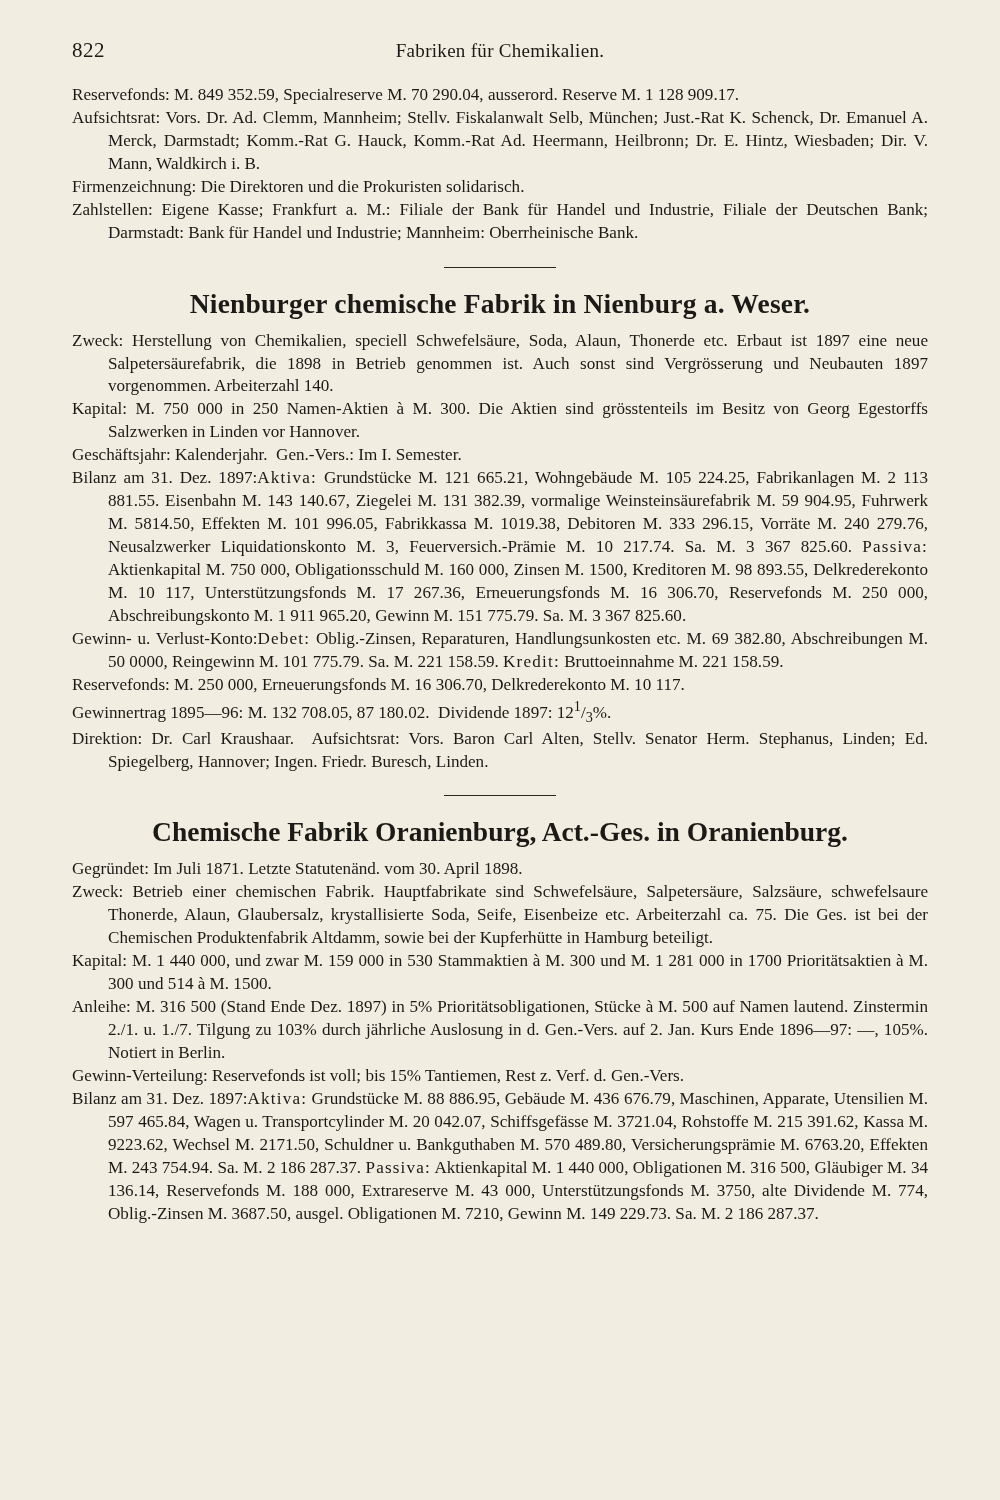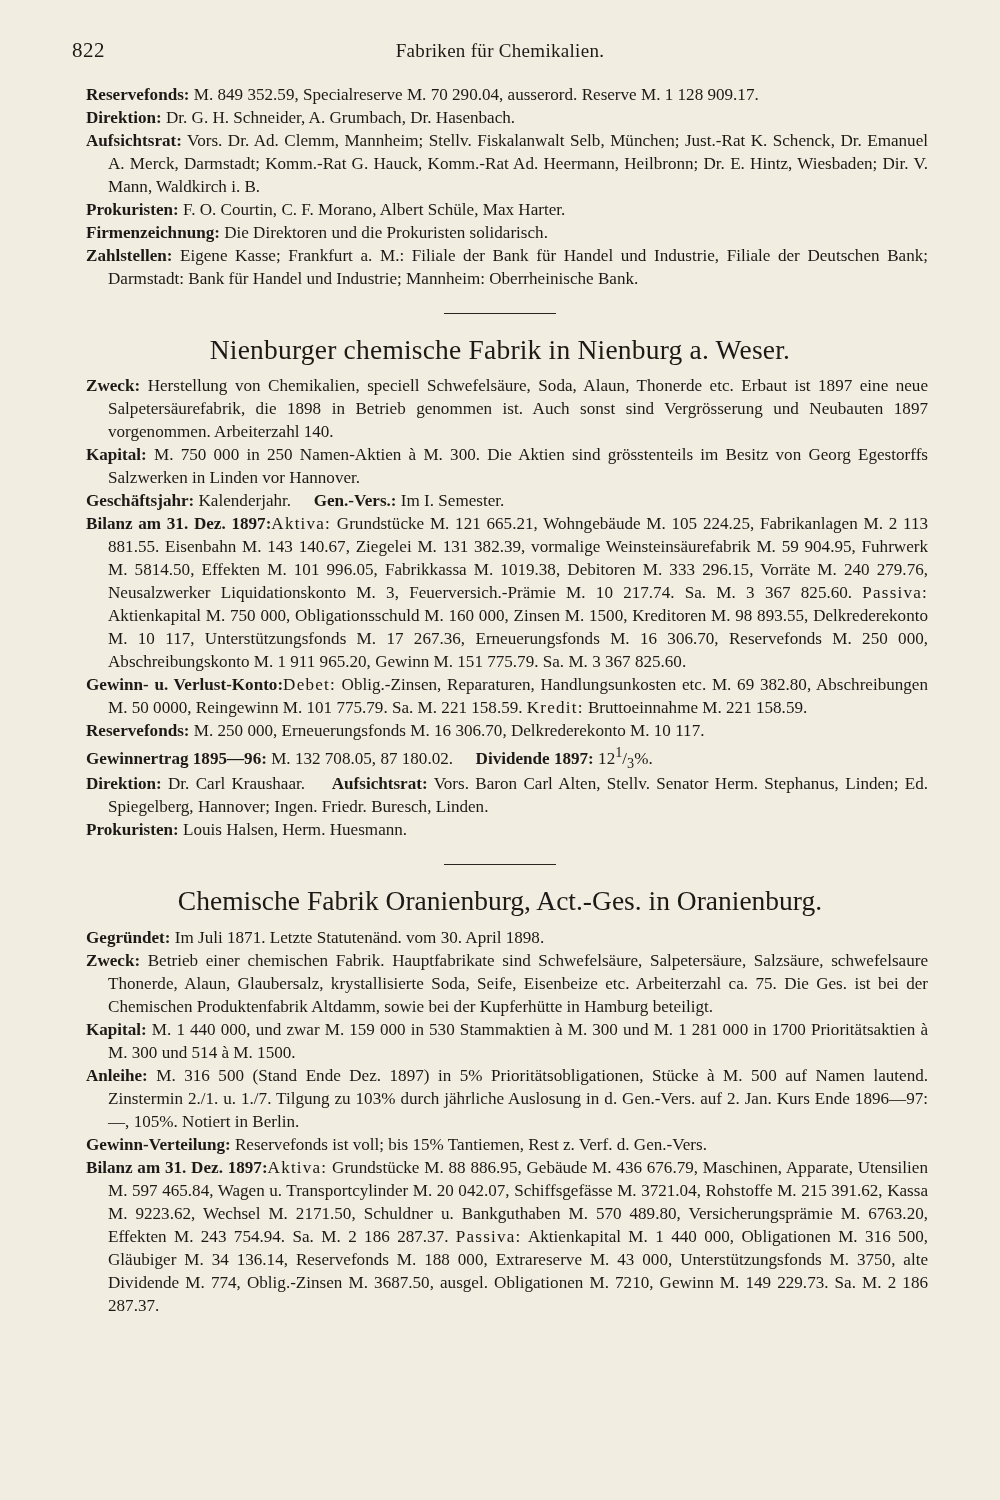--- a/index.html
+++ b/index.html
@@ -53,36 +53,35 @@
   .entry {
     margin: 0;
   }
   .para {
     margin: 0 0 0 0;
     padding-left: 36px;
     text-indent: -36px;
     text-align: justify;
   }
   .lbl {
-    font-weight: bold;
-    margin-left: 14px;
+    font-weight: normal;
   }
   .sub {
     font-weight: normal;
     letter-spacing: 1.2px;
   }
   .rule {
     width: 112px;
     height: 0;
     border-top: 1.6px solid #2a261f;
     margin: 22px auto 20px auto;
   }
   h1.entry-title {
     font-size: 27.5px;
-    font-weight: normal;
+    font-weight: bold;
     text-align: center;
     margin: 8px 0 10px 0;
     letter-spacing: 0.2px;
     line-height: 1.15;
   }
   h1.entry-title.wide {
     letter-spacing: 0px;
   }
   .blk { margin-bottom: 0px; }
 </style>
@@ -93,40 +92,37 @@
 
   <div class="header">
     <div class="folio">822</div>
     <div class="running-head">Fabriken für Chemikalien.</div>
   </div>
 
   <div class="content">
 
     <div class="entry blk">
       <p class="para"><span class="lbl">Reservefonds:</span><span> M. 849 352.59, Specialreserve M. 70 290.04, ausserord. Reserve M. 1 128 909.17.</span></p>
-      <p class="para"><span class="lbl">Direktion:</span><span> Dr. G. H. Schneider, A. Grumbach, Dr. Hasenbach.</span></p>
       <p class="para"><span class="lbl">Aufsichtsrat:</span><span> Vors. Dr. Ad. Clemm, Mannheim; Stellv. Fiskalanwalt Selb, München; Just.-Rat K. Schenck, Dr. Emanuel A. Merck, Darmstadt; Komm.-Rat G. Hauck, Komm.-Rat Ad. Heermann, Heilbronn; Dr. E. Hintz, Wiesbaden; Dir. V. Mann, Waldkirch i. B.</span></p>
-      <p class="para"><span class="lbl">Prokuristen:</span><span> F. O. Courtin, C. F. Morano, Albert Schüle, Max Harter.</span></p>
       <p class="para"><span class="lbl">Firmenzeichnung:</span><span> Die Direktoren und die Prokuristen solidarisch.</span></p>
       <p class="para"><span class="lbl">Zahlstellen:</span><span> Eigene Kasse; Frankfurt a. M.: Filiale der Bank für Handel und Industrie, Filiale der Deutschen Bank; Darmstadt: Bank für Handel und Industrie; Mannheim: Oberrheinische Bank.</span></p>
     </div>
 
     <div class="rule"></div>
 
     <div class="entry blk">
       <h1 class="entry-title">Nienburger chemische Fabrik in Nienburg a. Weser.</h1>
       <p class="para"><span class="lbl">Zweck:</span><span> Herstellung von Chemikalien, speciell Schwefelsäure, Soda, Alaun, Thonerde etc. Erbaut ist 1897 eine neue Salpetersäurefabrik, die 1898 in Betrieb genommen ist. Auch sonst sind Vergrösserung und Neubauten 1897 vorgenommen. Arbeiterzahl 140.</span></p>
       <p class="para"><span class="lbl">Kapital:</span><span> M. 750 000 in 250 Namen-Aktien à M. 300. Die Aktien sind grösstenteils im Besitz von Georg Egestorffs Salzwerken in Linden vor Hannover.</span></p>
       <p class="para"><span class="lbl">Geschäftsjahr:</span><span> Kalenderjahr.&nbsp; <span class="lbl">Gen.-Vers.:</span> Im I. Semester.</span></p>
       <p class="para"><span class="lbl">Bilanz am 31. Dez. 1897:</span><span class="sub">Aktiva:</span><span> Grundstücke M. 121 665.21, Wohngebäude M. 105 224.25, Fabrikanlagen M. 2 113 881.55. Eisenbahn M. 143 140.67, Ziegelei M. 131 382.39, vormalige Weinsteinsäurefabrik M. 59 904.95, Fuhrwerk M. 5814.50, Effekten M. 101 996.05, Fabrikkassa M. 1019.38, Debitoren M. 333 296.15, Vorräte M. 240 279.76, Neusalzwerker Liquidationskonto M. 3, Feuerversich.-Prämie M. 10 217.74.  Sa. M. 3 367 825.60. </span><span class="sub">Passiva:</span><span> Aktienkapital M. 750 000, Obligationsschuld M. 160 000, Zinsen M. 1500, Kreditoren M. 98 893.55, Delkrederekonto M. 10 117, Unterstützungsfonds M. 17 267.36, Erneuerungsfonds M. 16 306.70, Reservefonds M. 250 000, Abschreibungskonto M. 1 911 965.20, Gewinn M. 151 775.79.  Sa. M. 3 367 825.60.</span></p>
       <p class="para"><span class="lbl">Gewinn- u. Verlust-Konto:</span><span class="sub">Debet:</span><span> Oblig.-Zinsen, Reparaturen, Handlungsunkosten etc. M. 69 382.80, Abschreibungen M. 50 0000, Reingewinn M. 101 775.79.  Sa. M. 221 158.59. </span><span class="sub">Kredit:</span><span> Bruttoeinnahme M. 221 158.59.</span></p>
       <p class="para"><span class="lbl">Reservefonds:</span><span> M. 250 000, Erneuerungsfonds M. 16 306.70, Delkrederekonto M. 10 117.</span></p>
       <p class="para"><span class="lbl">Gewinnertrag 1895—96:</span><span> M. 132 708.05, 87 180.02.&nbsp; <span class="lbl">Dividende 1897:</span> 12<sup>1</sup>/<sub>3</sub>%.</span></p>
       <p class="para"><span class="lbl">Direktion:</span><span> Dr. Carl Kraushaar.&nbsp; <span class="lbl">Aufsichtsrat:</span> Vors. Baron Carl Alten, Stellv. Senator Herm. Stephanus, Linden; Ed. Spiegelberg, Hannover; Ingen. Friedr. Buresch, Linden.</span></p>
-      <p class="para"><span class="lbl">Prokuristen:</span><span> Louis Halsen, Herm. Huesmann.</span></p>
     </div>
 
     <div class="rule"></div>
 
     <div class="entry blk">
       <h1 class="entry-title wide">Chemische Fabrik Oranienburg, Act.-Ges. in Oranienburg.</h1>
       <p class="para"><span class="lbl">Gegründet:</span><span> Im Juli 1871.  Letzte Statutenänd. vom 30. April 1898.</span></p>
       <p class="para"><span class="lbl">Zweck:</span><span> Betrieb einer chemischen Fabrik. Hauptfabrikate sind Schwefelsäure, Salpetersäure, Salzsäure, schwefelsaure Thonerde, Alaun, Glaubersalz, krystallisierte Soda, Seife, Eisenbeize etc. Arbeiterzahl ca. 75. Die Ges. ist bei der Chemischen Produktenfabrik Altdamm, sowie bei der Kupferhütte in Hamburg beteiligt.</span></p>
       <p class="para"><span class="lbl">Kapital:</span><span> M. 1 440 000, und zwar M. 159 000 in 530 Stammaktien à M. 300 und M. 1 281 000 in 1700 Prioritätsaktien à M. 300 und 514 à M. 1500.</span></p>
       <p class="para"><span class="lbl">Anleihe:</span><span> M. 316 500 (Stand Ende Dez. 1897) in 5% Prioritätsobligationen, Stücke à M. 500 auf Namen lautend. Zinstermin 2./1. u. 1./7. Tilgung zu 103% durch jährliche Auslosung in d. Gen.-Vers. auf 2. Jan. Kurs Ende 1896—97: —, 105%. Notiert in Berlin.</span></p>

